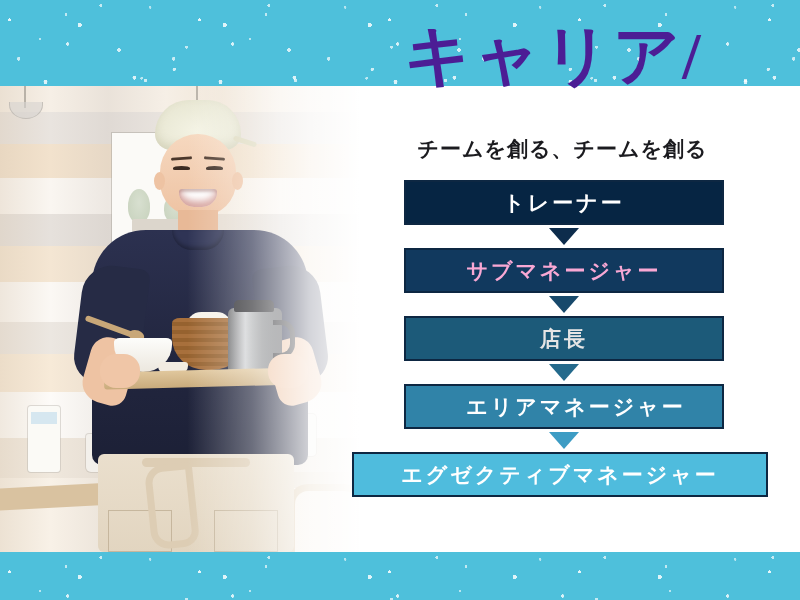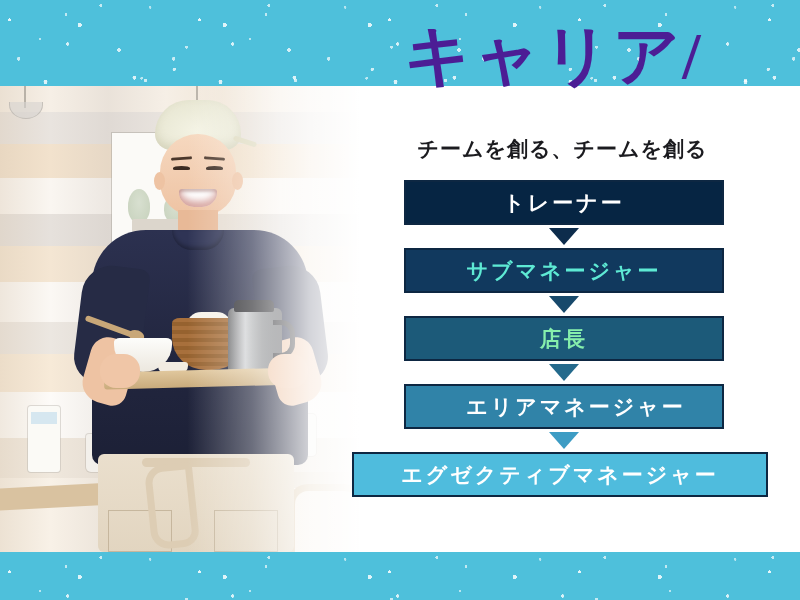--- a/index.html
+++ b/index.html
@@ -569,29 +569,29 @@
 
   <div class="flow">
       <div class="flow-box w-narrow" style="background-color: rgb(6, 37, 67); border-color: rgb(13, 39, 66); color: rgb(255, 255, 255);">
         <span>トレーナー</span>
       </div>
       <div class="flow-arrow">
         <svg width="30" height="17" viewBox="0 0 30 17" aria-hidden="true">
           <polygon points="0,0 30,0 15,17" fill="#0d2c4c"></polygon>
         </svg>
       </div>
-      <div class="flow-box w-narrow" style="background-color: rgb(17, 57, 94); border-color: rgb(13, 39, 66); color: #5eead4;">
+      <div class="flow-box w-narrow" style="background-color: rgb(17, 57, 94); border-color: rgb(13, 39, 66); color: #f9a8d4;">
         <span>サブマネージャー</span>
       </div>
       <div class="flow-arrow">
         <svg width="30" height="17" viewBox="0 0 30 17" aria-hidden="true">
           <polygon points="0,0 30,0 15,17" fill="#17496b"></polygon>
         </svg>
       </div>
-      <div class="flow-box w-narrow" style="background-color: rgb(28, 90, 121); border-color: rgb(13, 39, 66); color: #86efac; font-family: Liberation Serif, serif;">
+      <div class="flow-box w-narrow" style="background-color: rgb(28, 90, 121); border-color: rgb(13, 39, 66); color: #e5e5e5; font-family: Liberation Serif, serif;">
         <span>店長</span>
       </div>
       <div class="flow-arrow">
         <svg width="30" height="17" viewBox="0 0 30 17" aria-hidden="true">
           <polygon points="0,0 30,0 15,17" fill="#246a8c"></polygon>
         </svg>
       </div>
       <div class="flow-box w-narrow" style="background-color: rgb(48, 131, 168); border-color: rgb(13, 39, 66); color: rgb(255, 255, 255); padding-left: 24px;">
         <span>エリアマネージャー</span>
       </div>

